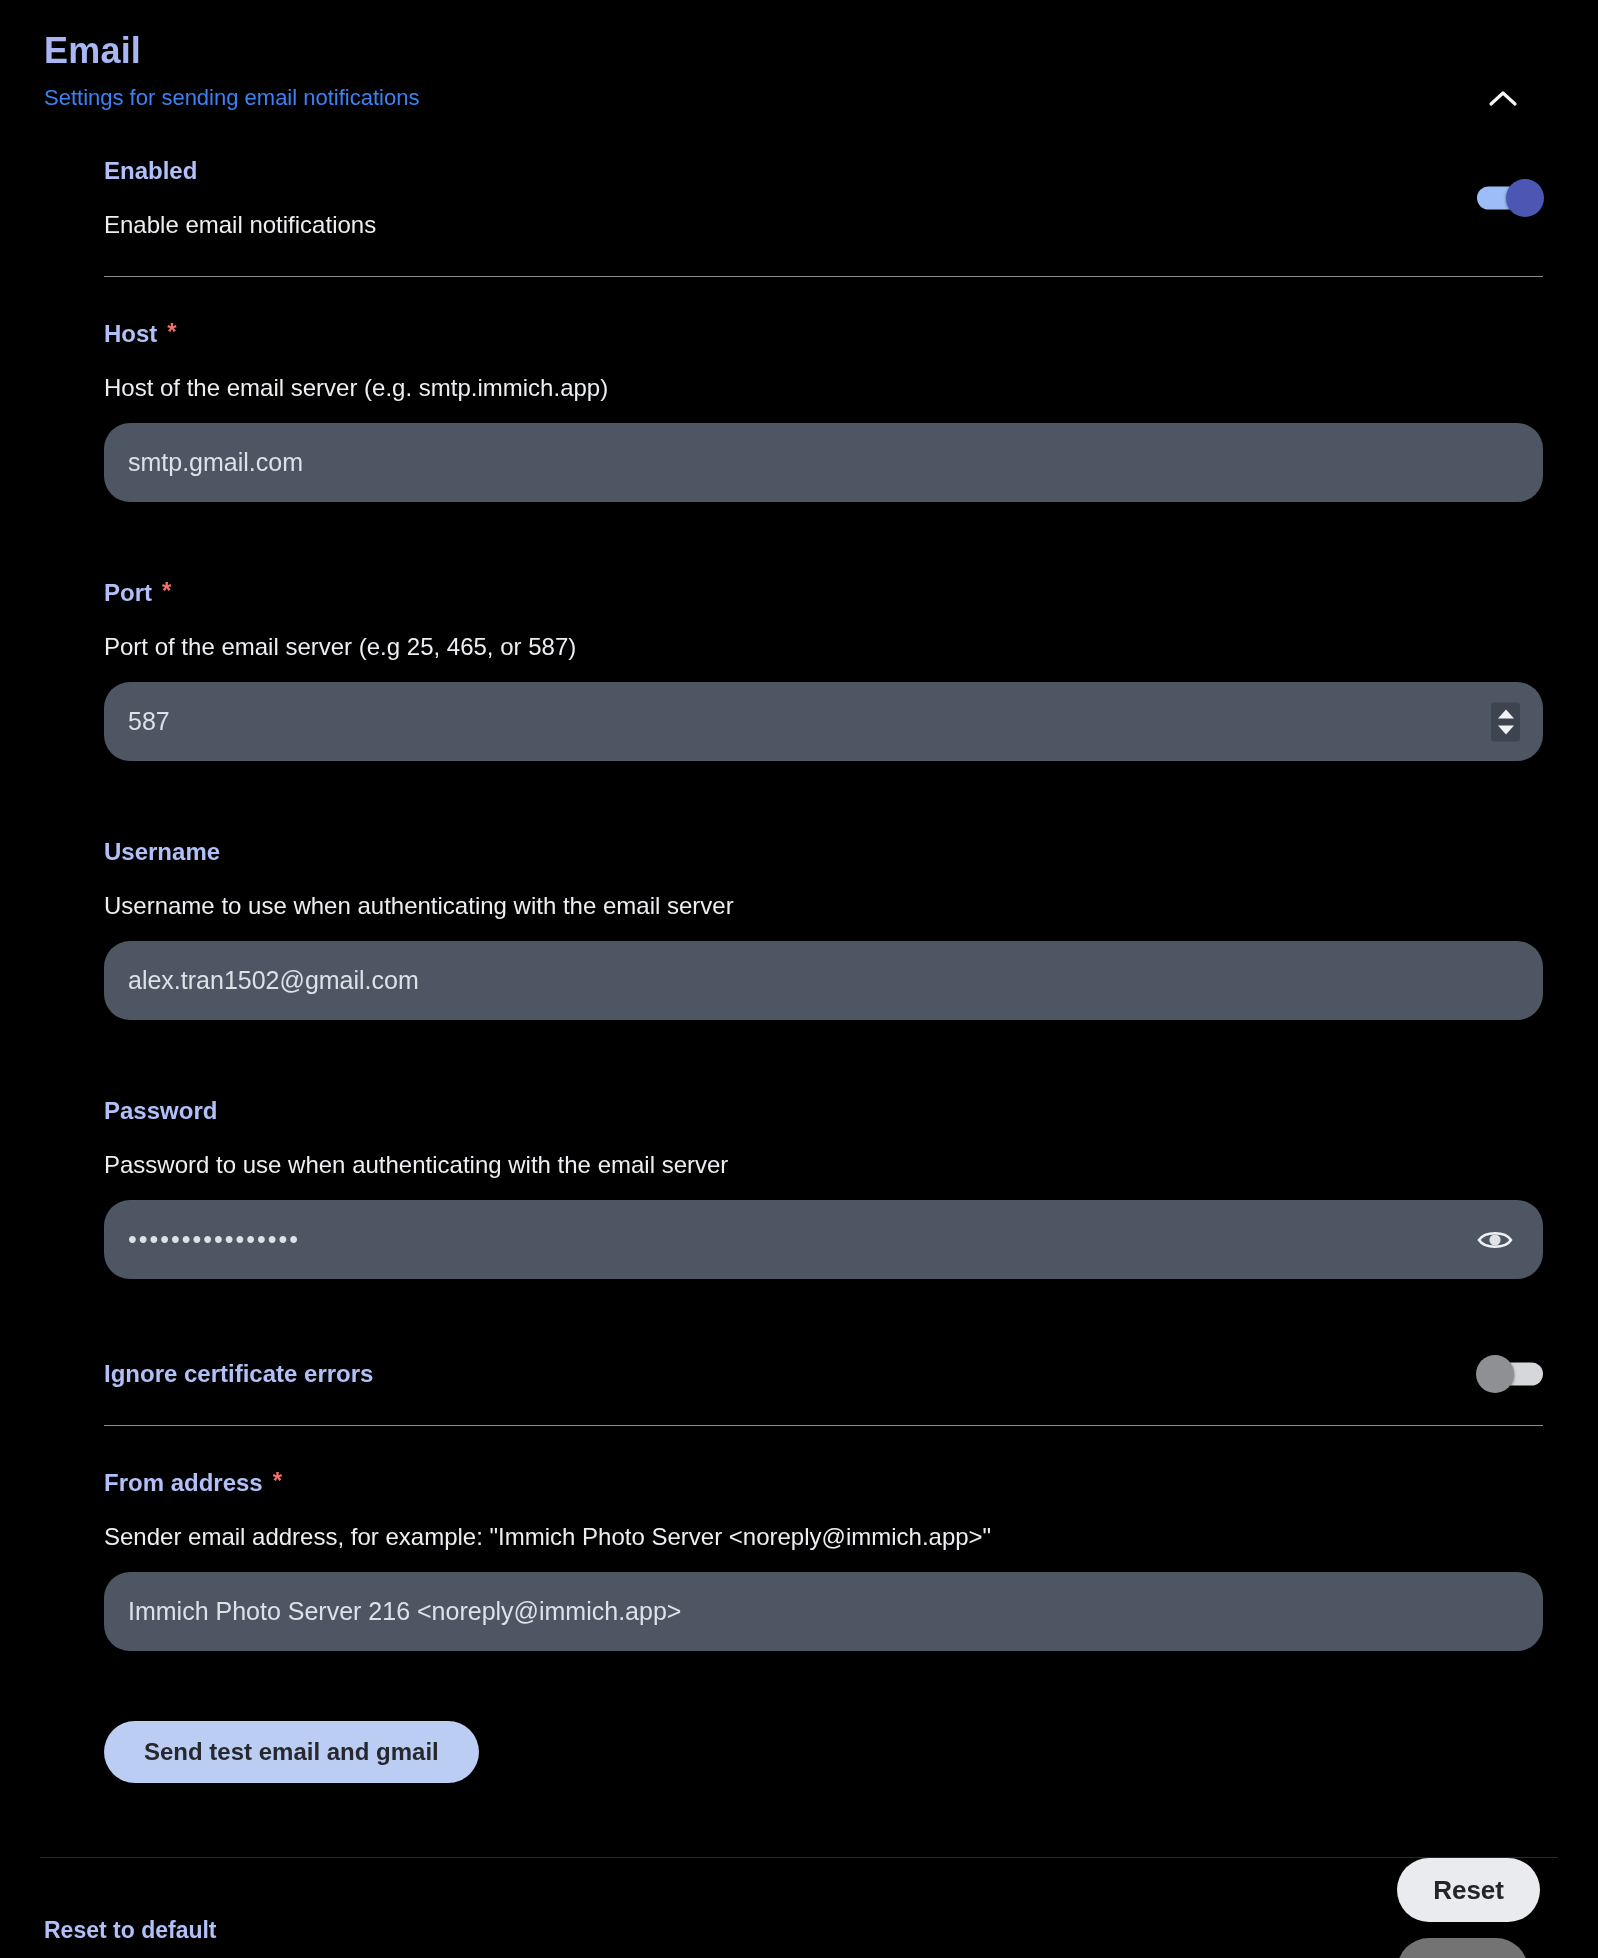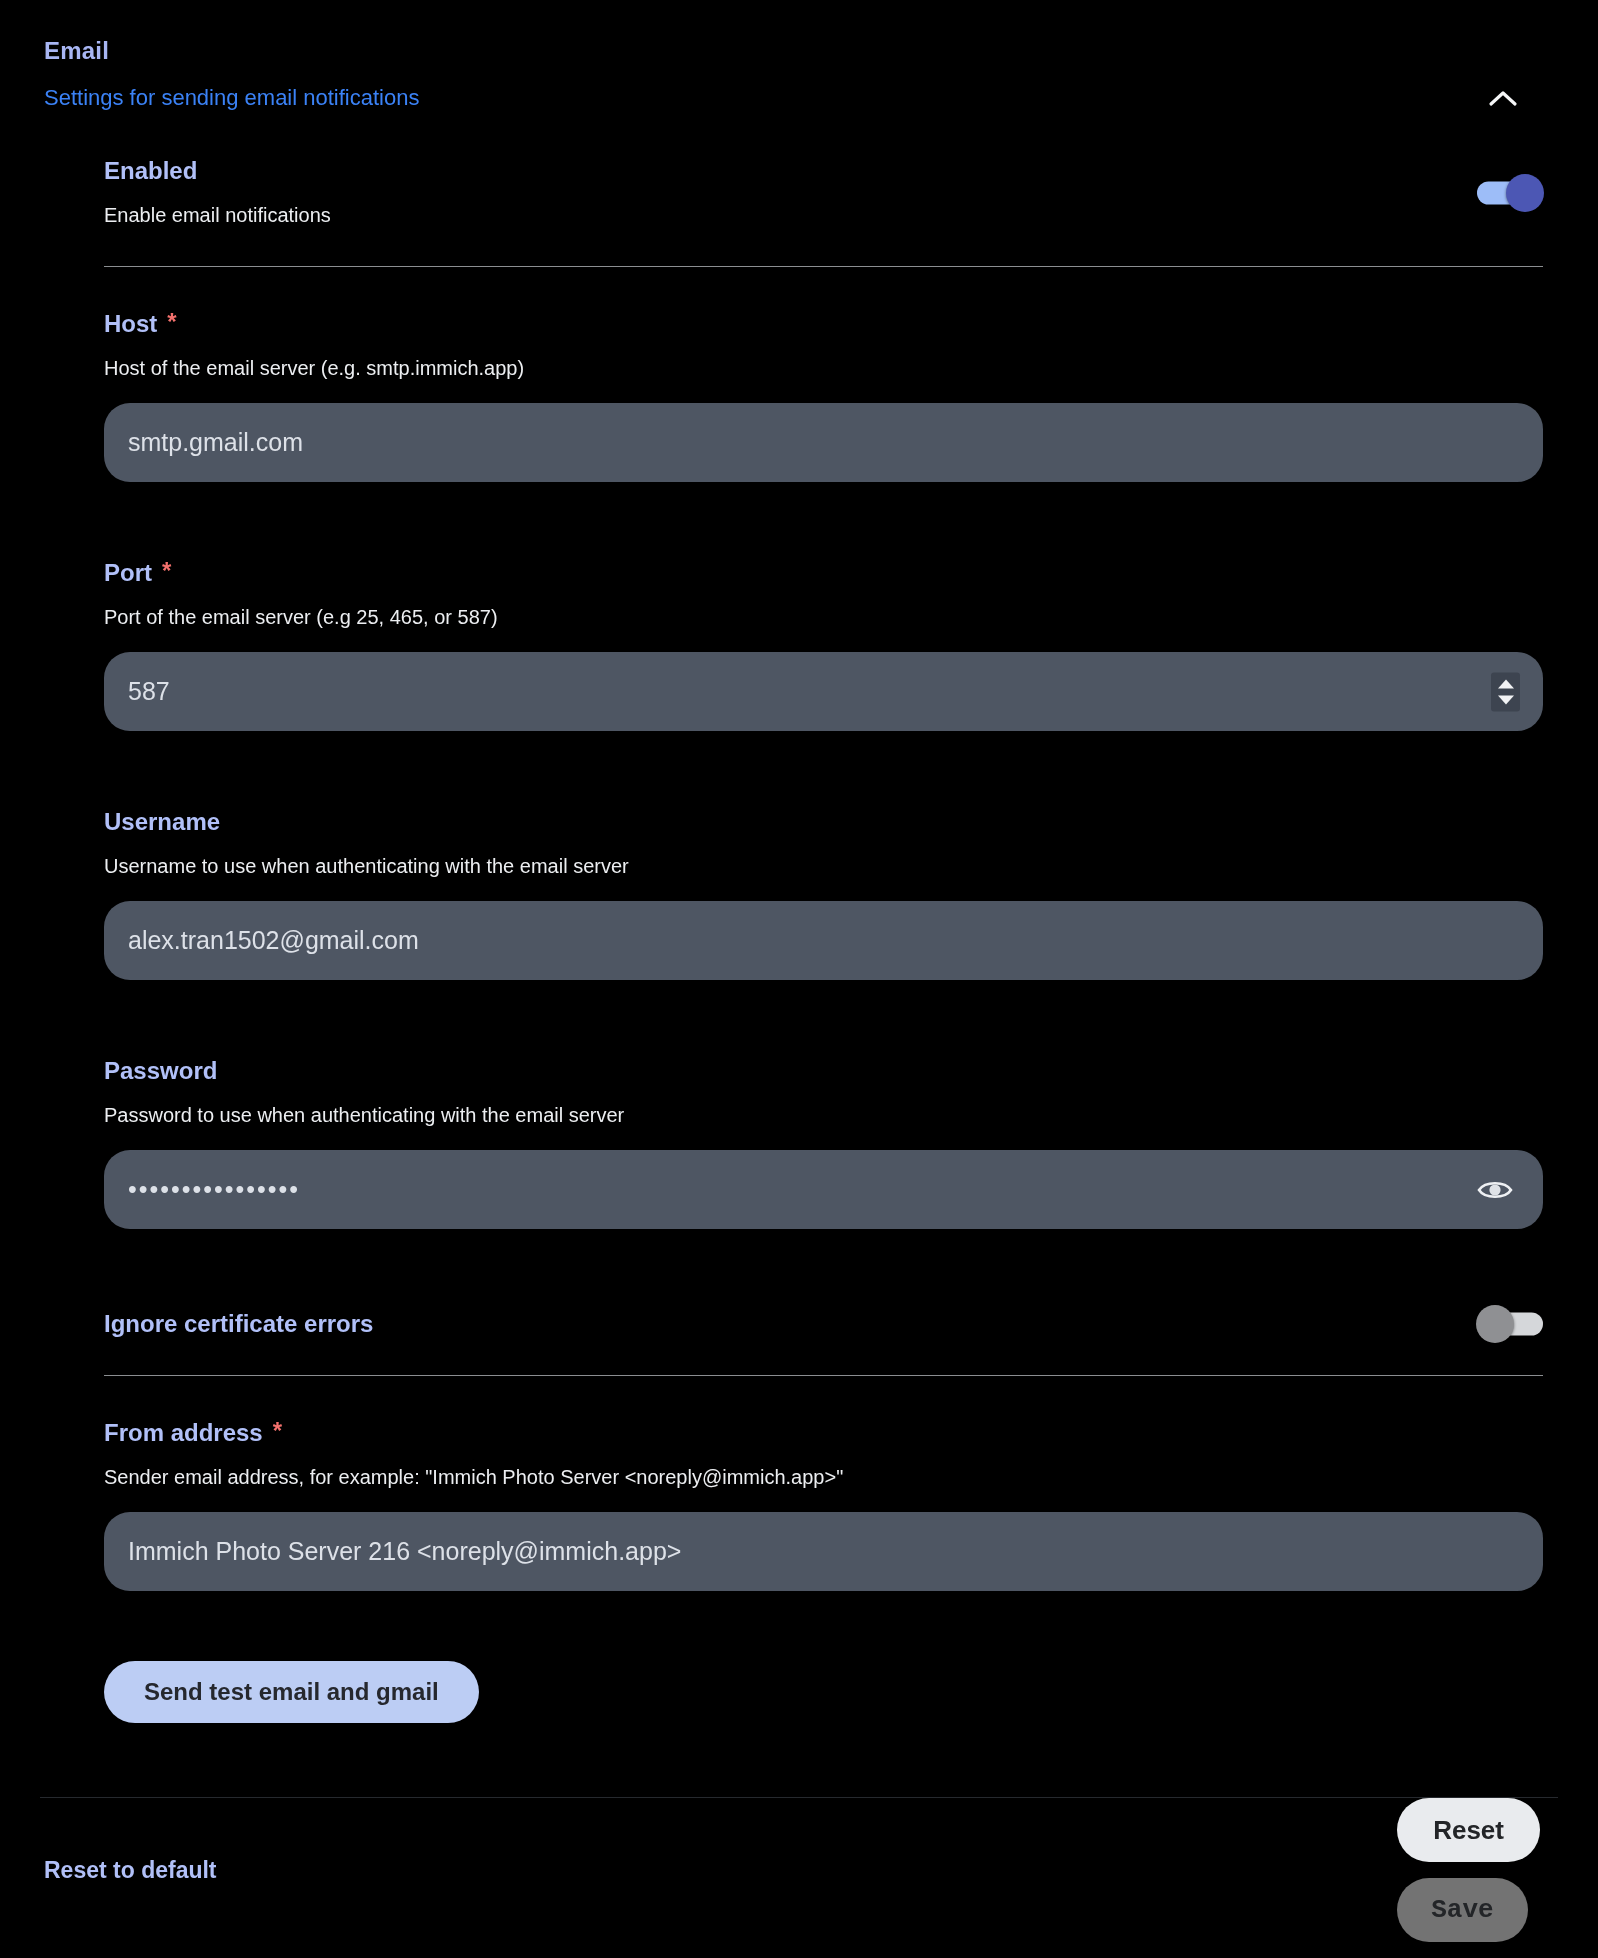--- a/index.html
+++ b/index.html
@@ -8,21 +8,21 @@
     background: #000000;
     font-family: "Liberation Sans", "DejaVu Sans", sans-serif;
     overflow: hidden;
     color: #eceef1;
   }
   .wrapper { position: relative; padding-left: 44px; padding-right: 44px; }
 
   
   .title {
     margin-top: 34px;
-    font-size: 24px; line-height: 34px; font-weight: 700;
+    font-size: 36px; line-height: 34px; font-weight: 700;
     color: #a8b6f3;
     letter-spacing: 0.2px;
   }
   .subtitle {
     margin-top: 16px;
     font-size: 22px; line-height: 28px;
     color: #3b82f6;
   }
   .collapse-btn {
     position: absolute; top: 52px; right: 78px;
@@ -43,22 +43,22 @@
   .label-row { display: flex; align-items: flex-start; }
   .flabel {
     font-size: 24px; line-height: 30px; font-weight: 700;
     color: #b1c0f8;
   }
   .required {
     margin-left: 10px;
     color: #f3716d; font-size: 24px; line-height: 26px; font-weight: 700;
   }
   .fdesc {
-    margin-top: 14px;
-    font-size: 20px; line-height: 30px;
+    margin-top: 24px;
+    font-size: 24px; line-height: 30px;
     color: #eceef1;
   }
 
   .section { margin-top: 42px; }
   .section + .section { margin-top: 76px; }
 
   .input-wrap { position: relative; margin-top: 20px; }
   .text-input {
     width: 100%; height: 79px;
     background: #4e5663;

